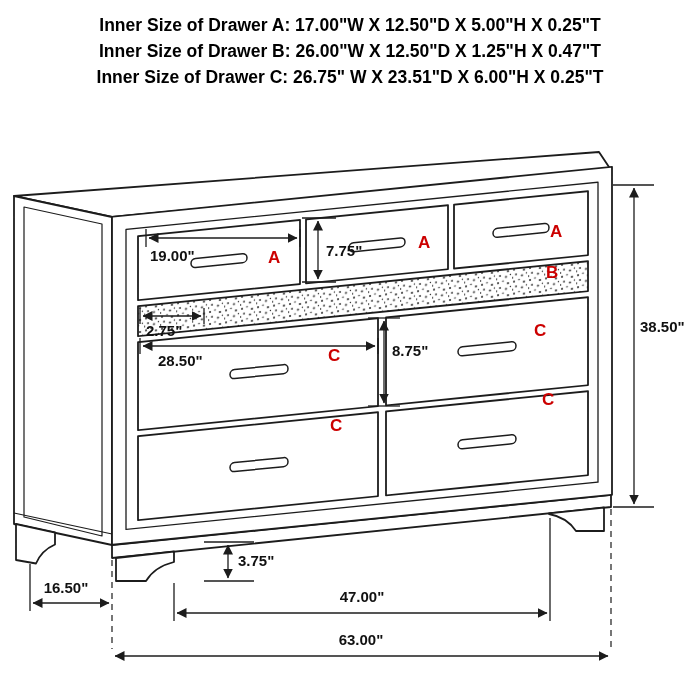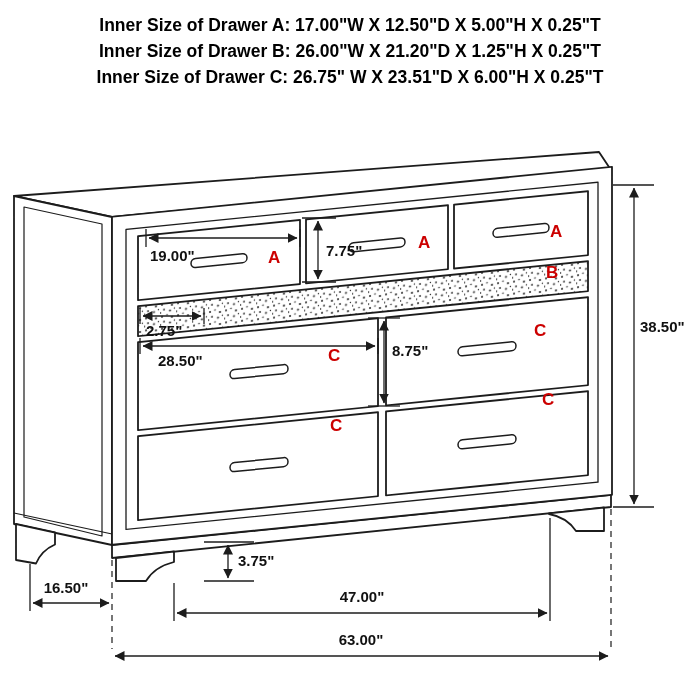--- a/index.html
+++ b/index.html
@@ -17,21 +17,21 @@
   svg { display:block; }
   .dim-text  { font-size:15px; font-weight:bold; fill:#111111; }
   .mid       { text-anchor:middle; }
   .red-label { font-size:17px; font-weight:bold; }
 </style>
 </head>
 <body>
 
 <header>
   <div class="spec-line">Inner Size of Drawer A: 17.00"W X 12.50"D X 5.00"H X 0.25"T</div>
-  <div class="spec-line">Inner Size of Drawer B: 26.00"W X 21.20"D X 1.25"H X 0.25"T</div>
+  <div class="spec-line">Inner Size of Drawer B: 26.00"W X 12.50"D X 1.25"H X 0.47"T</div>
   <div class="spec-line">Inner Size of Drawer C: 26.75" W X 23.51"D X 6.00"H X 0.25"T</div>
 </header>
 
 <svg width="700" height="610" viewBox="0 0 700 610" xmlns="http://www.w3.org/2000/svg">
 
   <defs>
     <marker id="arr" viewBox="0 0 10 10" refX="9.5" refY="5" markerWidth="10" markerHeight="10" markerUnits="userSpaceOnUse" orient="auto-start-reverse">
       <path d="M0,0 L10,5 L0,10 Z" fill="#1c1c1c"></path>
     </marker>
     <pattern id="speckle" width="16" height="12" patternUnits="userSpaceOnUse">

